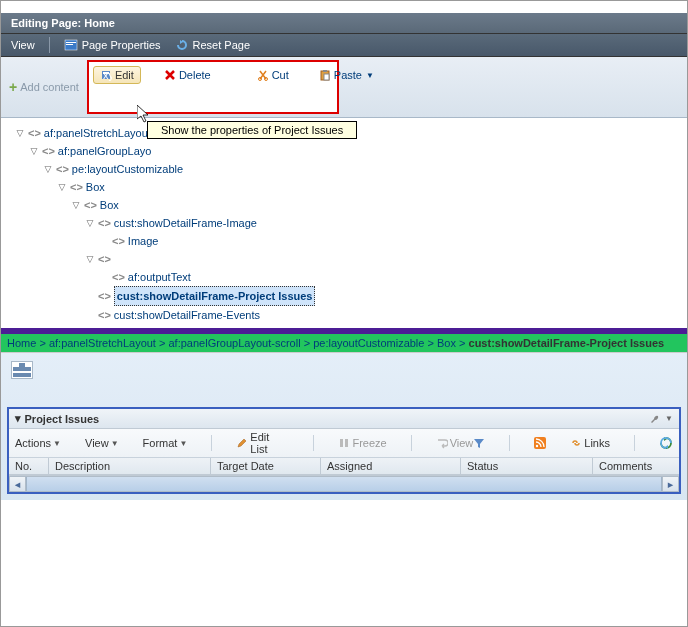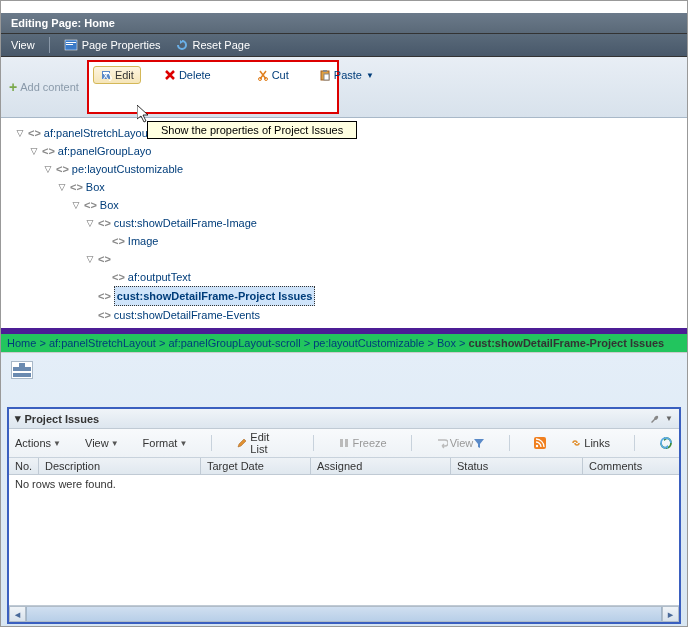--- a/index.html
+++ b/index.html
@@ -300,29 +300,28 @@
               <path d="M7 2 A5 5 0 1 1 2 7" fill="none" stroke="#3a8a3a" stroke-width="1.8"></path>
               <path d="M5 1 L8 3 L5 5 Z" fill="#3a8a3a"></path>
               <path d="M7 12 A5 5 0 1 1 12 7" fill="none" stroke="#5aaae0" stroke-width="1.8"></path>
               <path d="M9 13 L6 11 L9 9 Z" fill="#5aaae0"></path>
             </svg>
           </span>
       </div>
     </div>
 
     <div class="cols">
-      <div class="col" style="width:30px">No.</div>
+      <div class="col" style="width:40px">No.</div>
       <div class="col" style="width:162px">Description</div>
       <div class="col" style="width:110px">Target Date</div>
       <div class="col" style="width:140px">Assigned</div>
       <div class="col" style="width:132px">Status</div>
       <div class="col" style="flex:1;border-right:none">Comments</div>
     </div>
 
-    <div class="empty-msg">No rows were found.</div>
 
     <div class="hscroll">
       <div class="arr">◂</div>
       <div class="track">
           <div class="thumb"></div>
         </div>
       <div class="arr">▸</div>
     </div>
   </div>
 </div>

